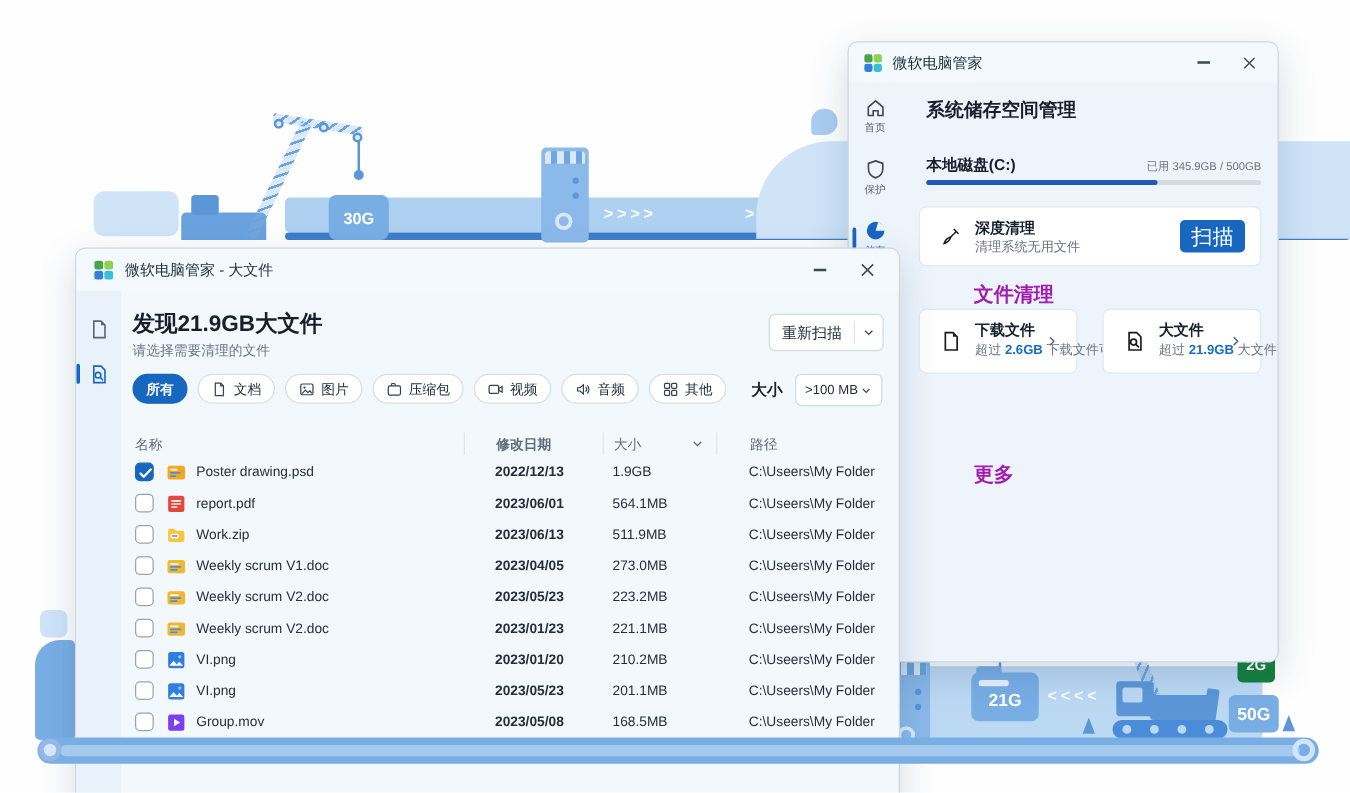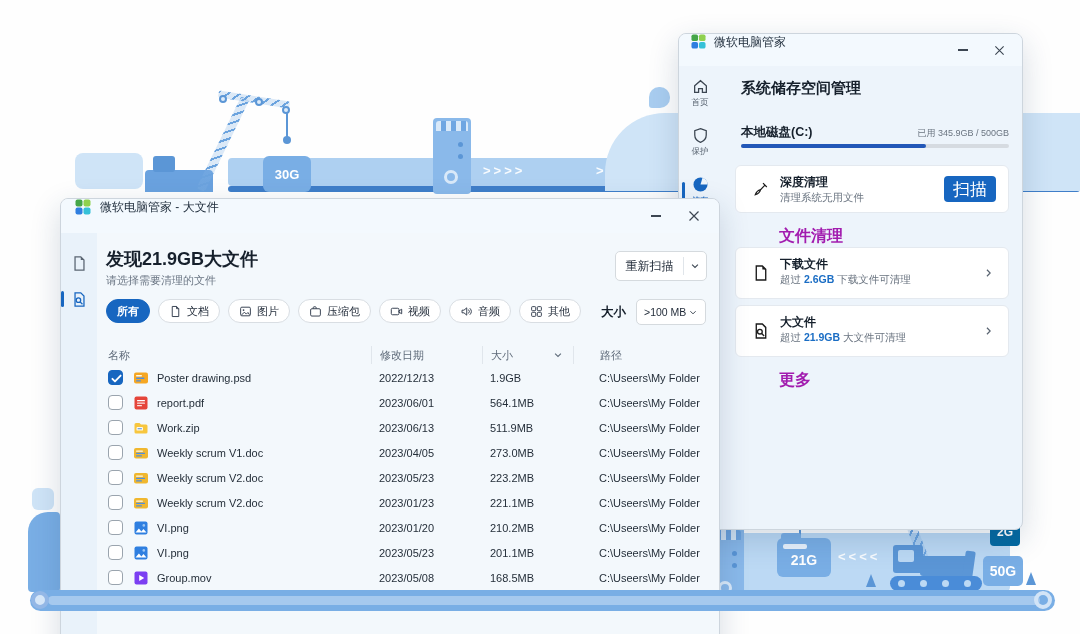--- a/index.html
+++ b/index.html
@@ -16,21 +16,21 @@
   .arrow-txt { color:rgba(255,255,255,.92); font-weight:bold; font-size:13px; letter-spacing:3px; }
   .gbox { color:#fff; font-weight:bold; text-align:center; }
   .checker { background:repeating-linear-gradient(90deg,#d9e9f9 0 5px,#6fa6e2 5px 10px); border-radius:3px 3px 0 0; }
   .dot { width:5px; height:5px; border-radius:50%; background:#5b96d6; }
   .ring { border-radius:50%; border:3px solid #d9e9f9; background:transparent; }
   .tri { width:0; height:0; border-left:5px solid transparent; border-right:5px solid transparent; border-bottom:13px solid #5b96d6; }
 
   
   .win { position:absolute; border-radius:8px; border:1px solid #cdd5dd;
     box-shadow:0 10px 30px rgba(30,60,100,.18); overflow:hidden; }
-  .titlebar { position:absolute; left:0; right:0; top:0; display:flex; background:#f3f9fe; }
+  .titlebar { position:absolute; left:0; right:0; top:0; display:flex; align-items:center; background:#f3f9fe; }
   .tb-title { font-size:12px; color:#1d2b3a; }
   .winctl { position:absolute; top:0; width:38px; display:flex; align-items:center; justify-content:center; color:#3c4652; }
   .min-glyph { width:10px; height:1.4px; background:#3c4652; }
   .ic { display:inline-block; line-height:0; }
   .ic svg { display:block; width:100%; height:100%; }
 
   
   .main-win { left:60px; top:198px; width:660px; height:500px; background:#f3f8fc; z-index:3; }
   .main-win .titlebar { height:34px; padding-left:14px; gap:9px; }
   .mini-side { position:absolute; left:0; top:34px; bottom:0; width:36px; background:#e9f2fa; }
@@ -50,21 +50,21 @@
   .pill.active { background:#1766c0; border-color:#1766c0; color:#fff; font-weight:bold; }
   .size-filter { position:absolute; left:540px; top:100px; display:flex; align-items:center; gap:10px; }
   .size-lbl { font-size:12.5px; color:#16202c; font-weight:bold; }
   .size-select { width:70px; height:26px; background:#fff; border:1px solid #d5dade; border-radius:5px;
     display:flex; align-items:center; justify-content:space-between; padding:0 7px; font-size:10.5px; color:#1f2937; }
   .thead { position:absolute; left:47px; top:147px; right:12px; height:18px; display:flex; font-size:11px; color:#5f6b7a; }
   .tbody { position:absolute; left:47px; top:166px; right:12px; }
   .trow { display:flex; height:25px; align-items:center; font-size:11px; color:#252f3a; }
   .cell { display:flex; align-items:center; height:100%; }
   .c-name { width:263px; }
-  .c-date { width:111px; padding-left:8px; }
+  .c-date { width:111px; padding-left:25px;font-weight:bold; }
   .c-size { width:91px; padding-left:8px; }
   .c-path { flex:1; padding-left:26px; }
   .thead .cell { align-items:center; }
   .thead .c-date, .thead .c-size, .thead .c-path { border-left:1px solid #e0e6ec; }
   .sort-chev { margin-left:auto; margin-right:10px; width:10px; height:10px; color:#5f6b7a; }
   .cb { width:15px; height:15px; border-radius:4px; border:1px solid #9aa4ae; background:#fff; flex:0 0 auto; }
   .cb.on { background:#1766c0; border-color:#1766c0; }
   .cb.on svg { display:block; width:13px; height:13px; margin:1px; }
   .fic { width:16px; height:16px; margin-left:10px; flex:0 0 auto; }
   .fname { margin-left:8px; white-space:nowrap; }
@@ -87,21 +87,21 @@
   .pfill { height:4px; border-radius:2px; background:#2257b8; }
   .card { position:absolute; left:56px; width:274px; background:#fff; border:1px solid #e4e9ef; border-radius:6px; }
   .card-deep { top:131px; height:48px; }
   .cicon { position:absolute; left:16px; top:50%; transform:translateY(-50%); width:18px; height:18px; color:#1b1b1b; }
   .ctitle { position:absolute; left:44px; top:8px; font-size:12px; font-weight:bold; color:#16202c; }
   .csub { position:absolute; left:44px; top:25px; font-size:10.5px; color:#6a7480; white-space:nowrap; }
   .csub .hl { color:#1a6dc4; font-weight:bold; }
   .scan-btn { position:absolute; right:12px; top:50%; transform:translateY(-50%); width:52px; height:26px;
     background:#1766c0; border-radius:4px; color:#fff; font-size:17px; display:flex; align-items:center; justify-content:center; }
   .sec-lbl { position:absolute; left:56px; font-size:16px; font-weight:bold; color:#a21caf;margin-left:44px; }
-  .fc-wrap { position:absolute; left:56px; top:213px; width:274px; display:flex; flex-direction:column; gap:6px; }
+  .fc-wrap { position:absolute; left:56px; top:213px; width:274px; display:flex; flex-direction:row; gap:20px; }
   .fc-wrap .card { position:relative; left:0; height:52px; }
   .cchev { position:absolute; right:14px; top:50%; transform:translateY(-50%); width:11px; height:11px; color:#5a6572; }
   .card-sense { top:358px; height:52px; }
   .ext-ic { position:absolute; right:14px; top:50%; transform:translateY(-50%); width:13px; height:13px; color:#3c4652; }
 
   
   .d-bar { left:30px; top:590px; width:1025px; height:21px; background:#79aee5; border-radius:11px; z-index:6; }
   .d-bar-stripe { left:48px; top:596px; width:992px; height:9px; background:#a6c9ee; border-radius:5px; z-index:7; }
   .d-bar-cl { left:31px; top:591px; width:18px; height:18px; border-radius:50%; background:#d5e6f8; border:4px solid #93b7e6; z-index:8; }
   .d-bar-cr { left:1034px; top:591px; width:18px; height:18px; border-radius:50%; border:4px solid #d2e4f7; z-index:8; }
@@ -280,21 +280,21 @@
       <div class="abs" style="left:5px;top:5px;width:16px;height:12px;background:#bcd9f4;border-radius:2px;"></div>
     </div>
     <div class="abs dk" style="left:920px;top:556px;width:48px;height:20px;border-radius:3px;"></div>
     <div class="abs dk" style="left:964px;top:551px;width:10px;height:27px;border-radius:2px;transform:rotate(8deg);"></div>
     <div class="abs" style="left:890px;top:576px;width:92px;height:15px;background:#4a8cd8;border-radius:8px;">
       <div class="abs" style="left:8px;top:4px;width:7px;height:7px;border-radius:50%;background:#bcd9f4;"></div>
       <div class="abs" style="left:30px;top:4px;width:7px;height:7px;border-radius:50%;background:#bcd9f4;"></div>
       <div class="abs" style="left:52px;top:4px;width:7px;height:7px;border-radius:50%;background:#bcd9f4;"></div>
       <div class="abs" style="left:74px;top:4px;width:7px;height:7px;border-radius:50%;background:#bcd9f4;"></div>
     </div>
-    <div class="abs gbox" style="left:990px;top:524px;width:30px;height:22px;background:#0369a1;border-radius:4px;font-size:12px;padding-top:1px;">
+    <div class="abs gbox" style="left:990px;top:524px;width:30px;height:22px;background:#15803d;border-radius:4px;font-size:12px;padding-top:1px;">
       <span>2G</span></div>
     <div class="abs gbox" style="left:983px;top:556px;width:40px;height:30px;background:#79aee5;border-radius:5px;font-size:14px;padding-top:7px;">
       <span>50G</span></div>
     <div class="abs tri" style="left:866px;top:574px;"></div>
     <div class="abs tri" style="left:1026px;top:572px;"></div>
   </div>
 
   <div class="win main-win">
     <div class="titlebar">
       <span class="ic" style="width:16px;height:16px;">

